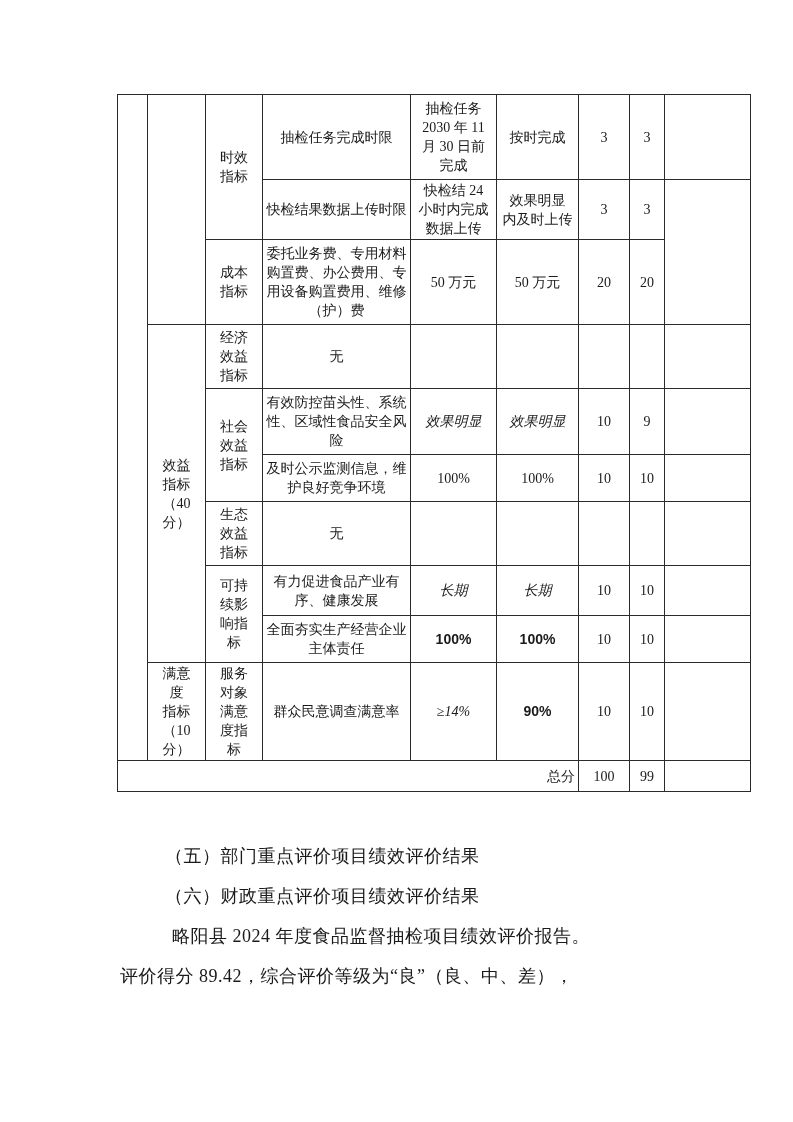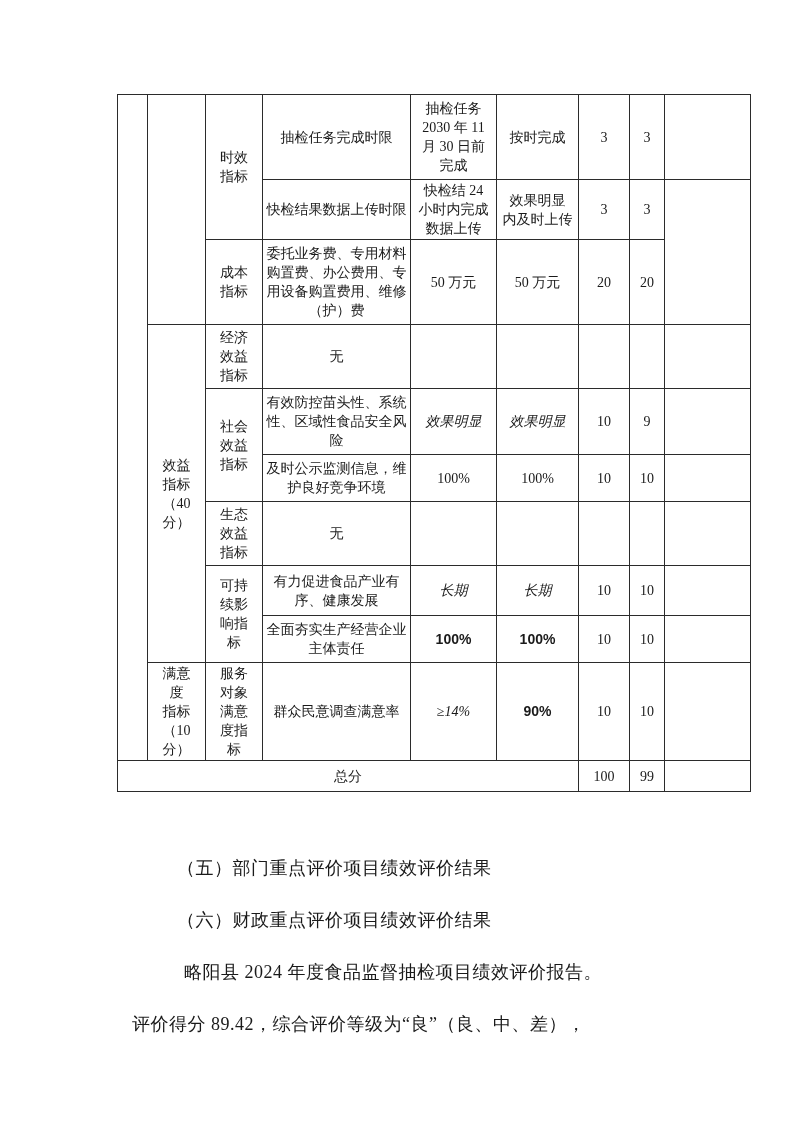--- a/index.html
+++ b/index.html
@@ -28,24 +28,24 @@
     overflow:hidden;
   }
   td.lbl{text-align:center;padding:1px 2px;}
   td.txt{text-align:center;padding:1px 2px 1px 5px;}
   td.val{text-align:center;font-size:15px;line-height:20px;}
   td.num{text-align:center;font-size:14px;}
   td.note{padding:0;}
   td.big{font-size:16px;font-style:italic;}
   td.lft{text-align:center;padding-left:7px;}
   td.pctbold{font-family:"Liberation Sans","DejaVu Sans",sans-serif;font-weight:bold;font-size:15px;text-align:center;}
-  td.totalcell{text-align:center;font-size:15px;}
+  td.totalcell{text-align:right;font-size:15px;}
   .paras{position:absolute;left:120px;top:836px;width:560px;}
   .paras p{
-    margin:12px;height:40px;line-height:40px;
+    margin:0;height:40px;line-height:40px;
     font-size:18px;letter-spacing:0.5px;
     white-space:pre;
   }
   .ind45{padding-left:45px;}
   .ind40{padding-left:40px;}
   .ind52{padding-left:52px;}
 </style>
 </head>
 <body>
 

